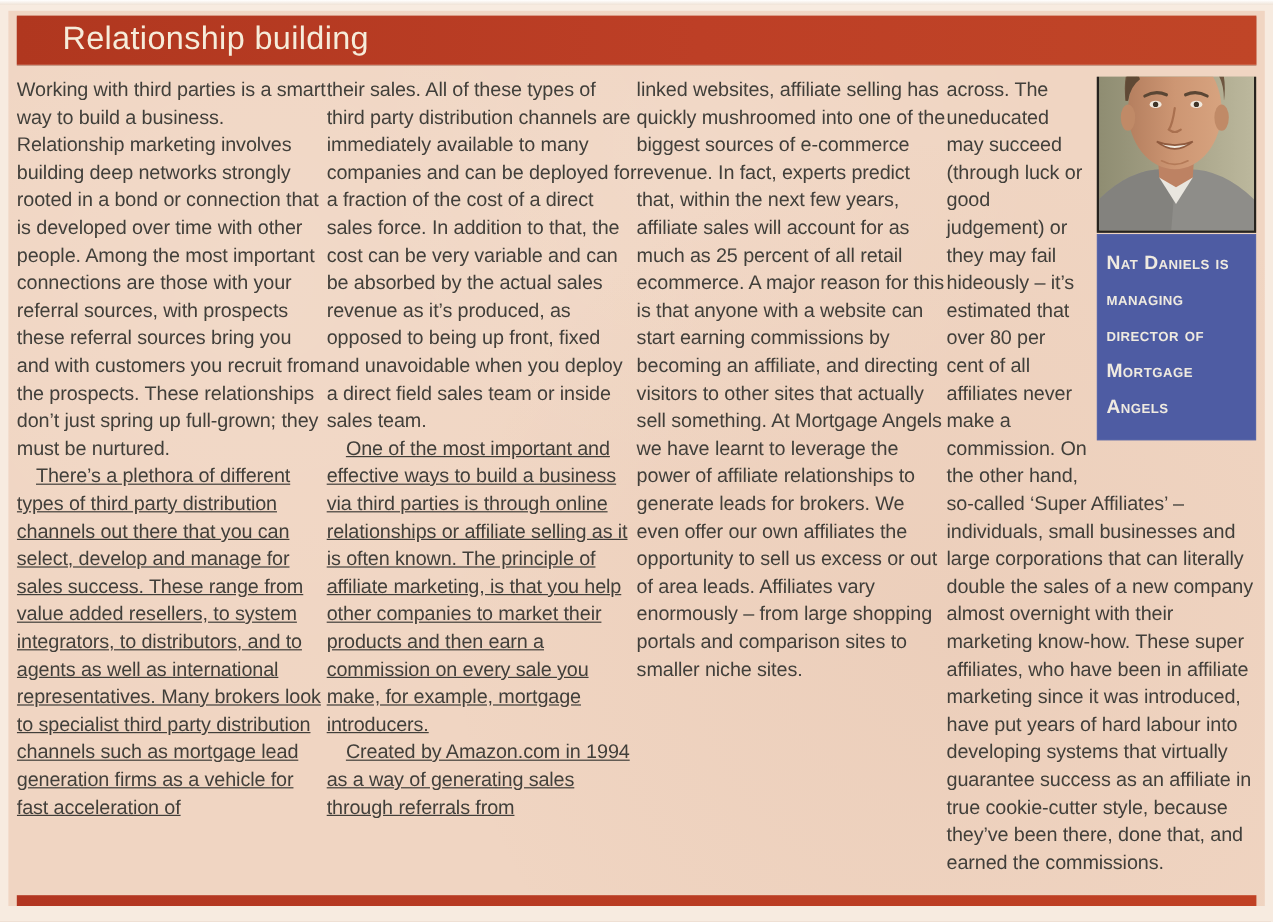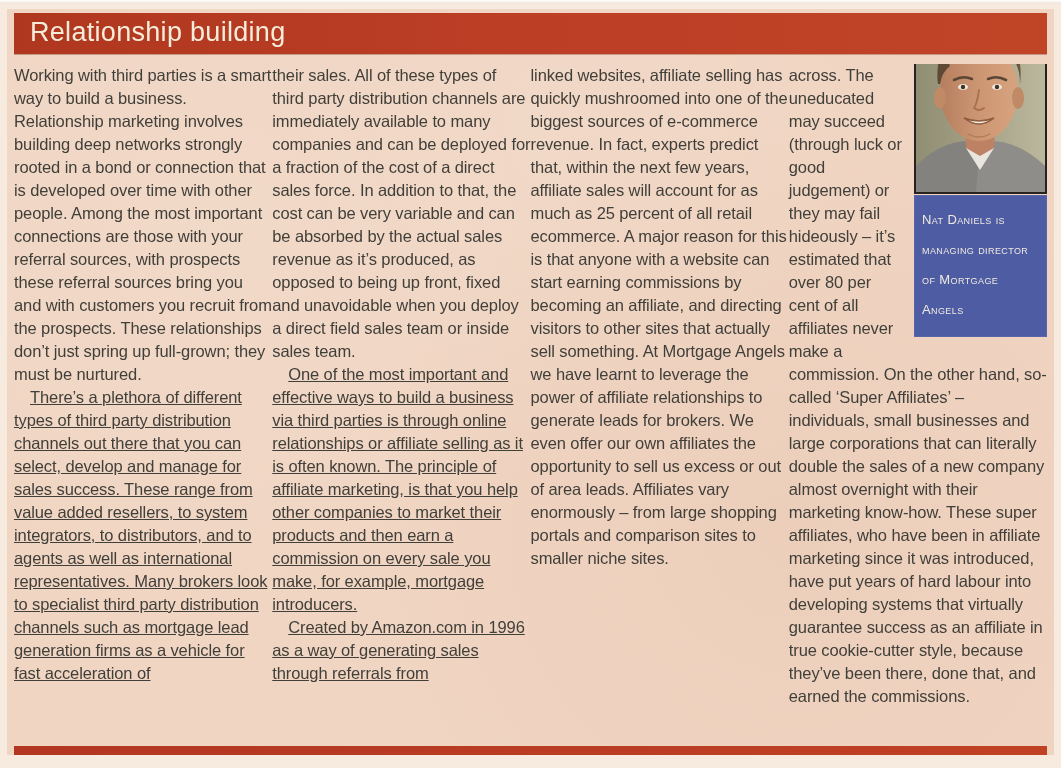--- a/index.html
+++ b/index.html
@@ -24,20 +24,21 @@
       radial-gradient(circle at 20% 30%, rgba(255,255,255,0.10), rgba(255,255,255,0) 40%),
       radial-gradient(circle at 75% 70%, rgba(180,120,90,0.07), rgba(180,120,90,0) 45%),
       radial-gradient(circle at 55% 15%, rgba(255,255,255,0.08), rgba(255,255,255,0) 35%),
       #f0d5c2;
   }
   .header-bar{
     margin:4px 7px 0 7px;height:41px;
     background:linear-gradient(90deg,#b0371f,#bd3f26 55%,#c04527);
     display:flex;align-items:center;
     box-shadow:0 1px 0 rgba(120,40,20,0.35);
+    padding-left:22px;
   }
   .header-bar .title{
     color:#f6ecda;
     font-size:27px;
     letter-spacing:0.3px;
     padding-left:16px;
     padding-bottom:2px;
   }
   .columns{
     margin:10px 7px 0 7px;
@@ -68,22 +69,22 @@
     border:2px solid #26221e;
     height:174px;
     background:#a5a287;
     overflow:hidden;
   }
   .photo-frame svg{display:block;}
   .photo-caption{
     margin-top:1px;
     background:#4e5ca3;
     color:#efeae0;
-    font-size:13px;
-    font-weight:400;
+    font-size:16px;
+    font-weight:700;
     font-variant:small-caps;
     letter-spacing:0.4px;
     line-height:30px;
     padding:10px 8px 12px 8px;
     box-shadow:inset 0 0 0 1px rgba(255,255,255,0.06);
   }
 </style>
 </head>
 <body>
 
@@ -97,21 +98,21 @@
     <div class="columns">
 
       <div class="col">
         <p>Working with third parties is a smart way to build a business. Relationship marketing involves building deep networks strongly rooted in a bond or connection that is developed over time with other people. Among the most important connections are those with your referral sources, with prospects these referral sources bring you and with customers you recruit from the prospects. These relationships don’t just spring up full-grown; they must be nurtured.</p>
         <p class="indent">There’s a plethora of different types of third party distribution channels out there that you can select, develop and manage for sales success. These range from value added resellers, to system integrators, to distributors, and to agents as well as international representatives. Many brokers look to specialist third party distribution channels such as mortgage lead generation firms as a vehicle for fast acceleration of</p>
       </div>
 
       <div class="col">
         <p>their sales. All of these types of third party distribution channels are immediately available to many companies and can be deployed for a fraction of the cost of a direct sales force. In addition to that, the cost can be very variable and can be absorbed by the actual sales revenue as it’s produced, as opposed to being up front, fixed and unavoidable when you deploy a direct field sales team or inside sales team.</p>
         <p class="indent">One of the most important and effective ways to build a business via third parties is through online relationships or affiliate selling as it is often known. The principle of affiliate marketing, is that you help other companies to market their products and then earn a commission on every sale you make, for example, mortgage introducers.</p>
-        <p class="indent">Created by Amazon.com in 1996 as a way of generating sales through referrals from</p>
+        <p class="indent">Created by Amazon.com in 1994 as a way of generating sales through referrals from</p>
       </div>
 
       <div class="col">
         <p>linked websites, affiliate selling has quickly mushroomed into one of the biggest sources of e-commerce revenue. In fact, experts predict that, within the next few years, affiliate sales will account for as much as 25 percent of all retail ecommerce. A major reason for this is that anyone with a website can start earning commissions by becoming an affiliate, and directing visitors to other sites that actually sell something. At Mortgage Angels we have learnt to leverage the power of affiliate relationships to generate leads for brokers. We even offer our own affiliates the opportunity to sell us excess or out of area leads. Affiliates vary enormously – from large shopping portals and comparison sites to smaller niche sites.</p>
       </div>
 
       <div class="col">
         <div class="photo-block">
           <div class="photo-frame">
             <svg width="129" height="174" viewBox="0 0 129 174">

